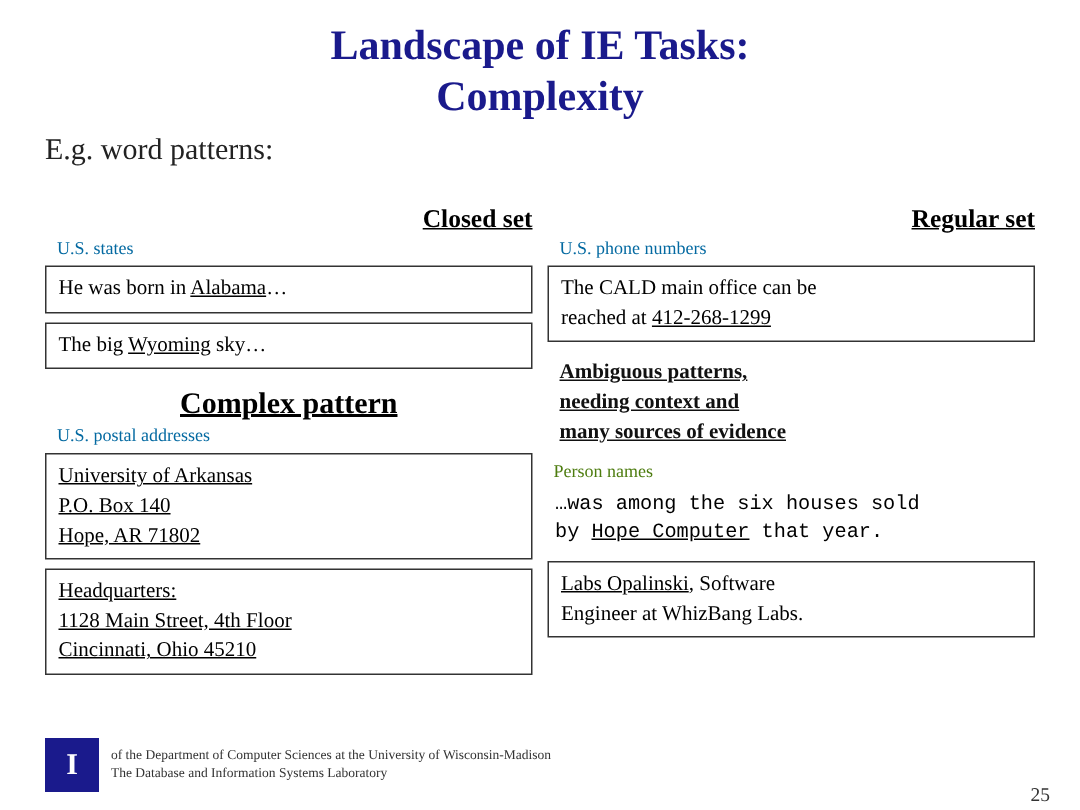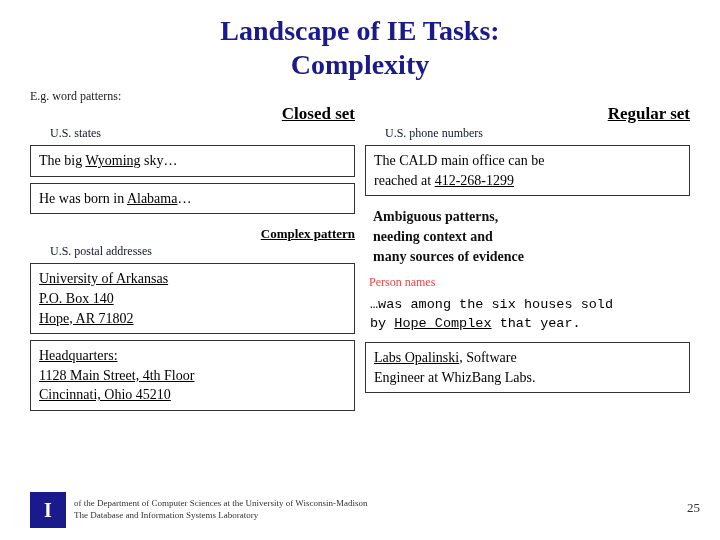--- a/index.html
+++ b/index.html
@@ -25,24 +25,24 @@
       text-align: center;
       font-size: 28px;
       font-weight: bold;
       color: #1a1a8c;
       line-height: 1.2;
       margin-bottom: 8px;
       margin-top: 4px;
     }
 
     .subtitle-line {
-      font-size: 12px;
+      font-size: 20px;
       font-weight: normal;
       color: #222;
-      margin-bottom: 0;
+      margin-bottom: 24px;
     }
 
     .two-col {
       display: flex;
       flex-direction: row;
       gap: 10px;
       flex: 1;
     }
 
     .col {
@@ -54,58 +54,59 @@
     .col-header {
       font-size: 17px;
       font-weight: bold;
       text-align: right;
       margin-bottom: 2px;
       text-decoration: underline;
     }
 
     .col-sublabel {
       font-size: 12px;
-      color: #0f172a;
+      color: #0369a1;
       margin-bottom: 4px;
-      margin-left: 20px;
+      margin-left: 8px;
     }
 
     .boxed {
       border: 1.5px solid #333;
       padding: 5px 8px;
       margin-bottom: 6px;
       font-size: 14px;
       line-height: 1.4;
     }
 
     .underline-text {
       text-decoration: underline;
     }
 
     .section-label {
-      font-size: 13px;
-      font-weight: bold;
-      text-align: right;
+      font-size: 20px;
+      font-weight: bold;
+      text-align: center;
       text-decoration: underline;
       margin-top: 6px;
       margin-bottom: 2px;
     }
 
     .ambiguous-box {
       font-size: 14px;
       font-weight: bold;
+      text-decoration: underline;
       color: #111;
       padding: 5px 8px;
       line-height: 1.4;
       margin-bottom: 4px;
     }
 
     .right-sublabel {
       font-size: 12px;
-      color: #ef4444;
+      color: #4d7c0f;
       margin-bottom: 3px;
       margin-left: 4px;
     }
 
     .plain-text-block {
       font-size: 13.5px;
       line-height: 1.4;
       padding: 3px 5px;
       margin-bottom: 5px;
       font-family: Liberation Mono, monospace;
@@ -140,21 +141,21 @@
 
     .footer-dais {
       font-size: 15px;
       font-weight: bold;
       color: #1a1a8c;
       letter-spacing: 1px;
     }
 
     .page-num {
       position: absolute;
-      bottom: 24px;
+      bottom: 2px;
       right: 20px;
       font-size: 13px;
       color: #333;
     }
   </style>
 </head>
 <body>
 
 <div class="page">
   <div class="title">
@@ -164,25 +165,25 @@
 
   <div class="subtitle-line">E.g. word patterns:</div>
 
   <div class="two-col">
 
     <div class="col">
       <div class="col-header">Closed set</div>
       <div class="col-sublabel">U.S. states</div>
 
       <div class="boxed">
+        He was born in <span class="underline-text">Alabama</span>…
+      </div>
+
+      <div class="boxed">
         The big <span class="underline-text">Wyoming</span> sky…
-      </div>
-
-      <div class="boxed">
-        He was born in <span class="underline-text">Alabama</span>…
       </div>
 
       <div class="section-label">Complex pattern</div>
       <div class="col-sublabel">U.S. postal addresses</div>
 
       <div class="boxed">
         <span class="underline-text">
           <span>University of Arkansas</span><br>
           <span>P.O. Box 140</span><br>
           <span>Hope, AR  71802</span>
@@ -211,21 +212,21 @@
       <div class="ambiguous-box">
         <span>Ambiguous patterns,</span><br>
         <span>needing context and</span><br>
         <span>many sources of evidence</span>
       </div>
 
       <div class="right-sublabel">Person names</div>
 
       <div class="plain-text-block">
         <span>…was among the six houses sold</span><br>
-        by <span class="underline-text">Hope Complex</span> that year.
+        by <span class="underline-text">Hope Computer</span> that year.
       </div>
 
       <div class="boxed">
         <span class="underline-text">Labs Opalinski</span>, Software<br>
         <span>Engineer at WhizBang Labs.</span>
       </div>
     </div>
   </div>
 
   <div class="footer">

